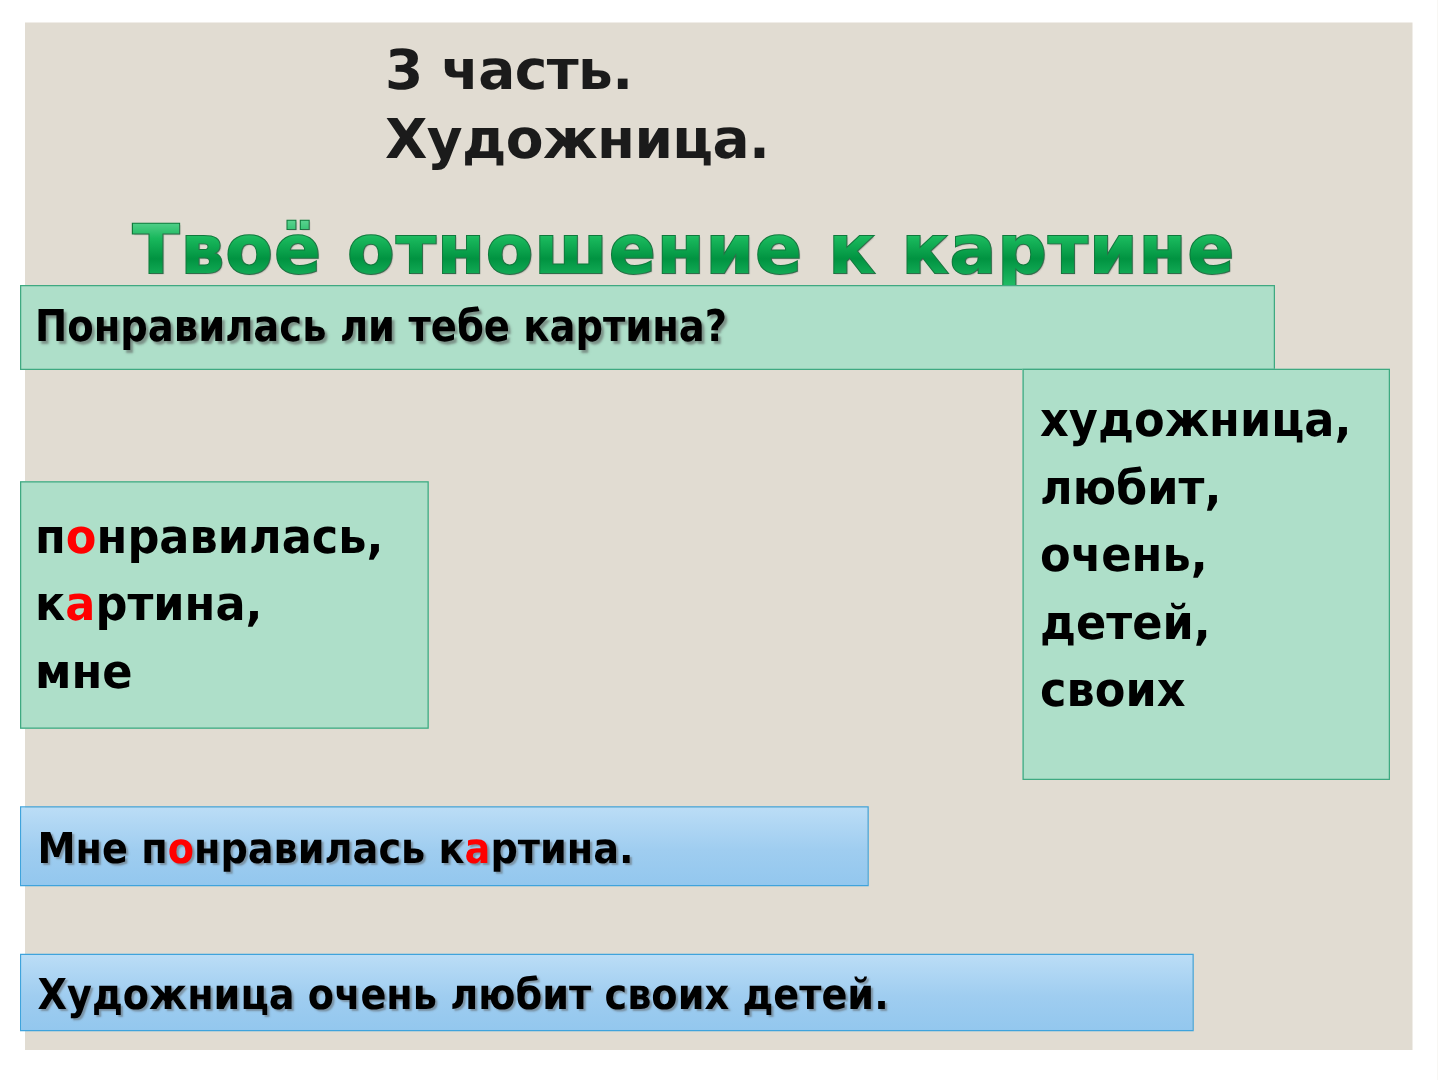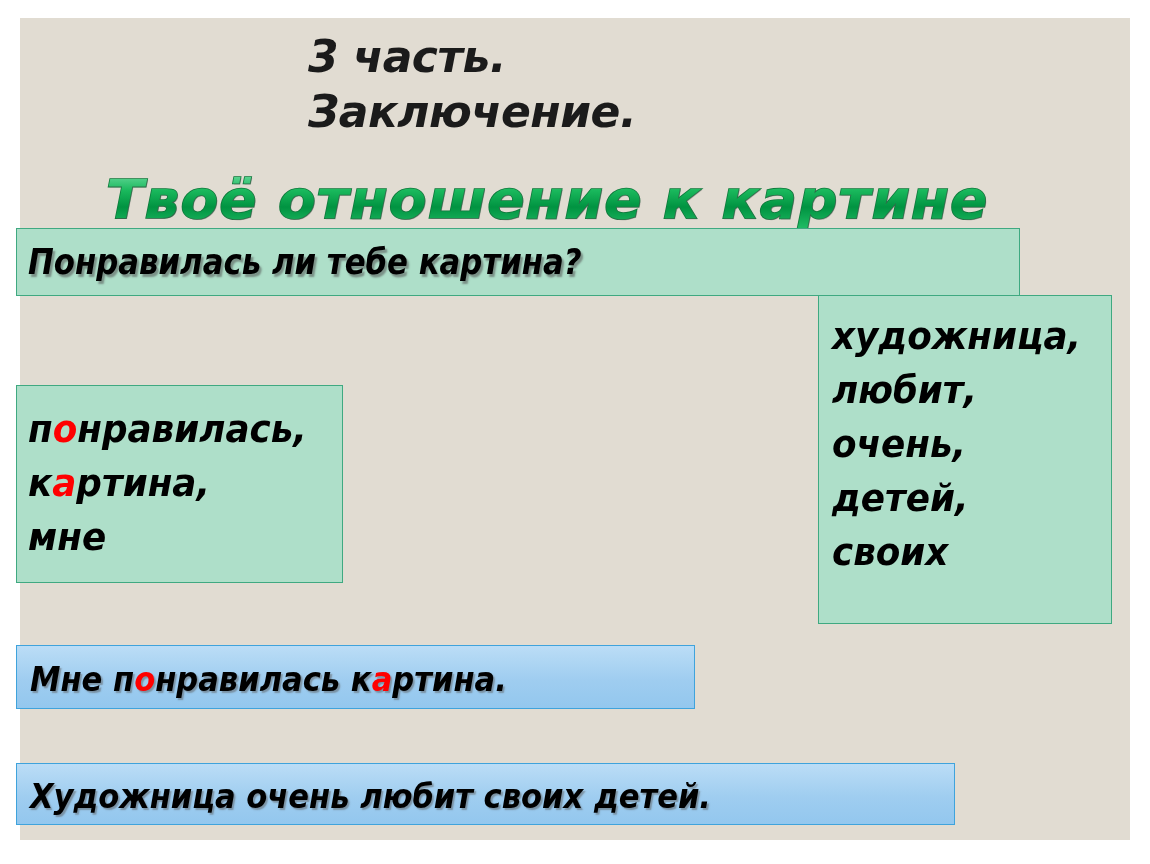--- a/index.html
+++ b/index.html
@@ -14,21 +14,20 @@
     font-family: "Liberation Sans", sans-serif;
   }
 
   #slide {
     position: absolute;
     left: 20px;
     top: 18px;
     width: 1110px;
     height: 822px;
     background: #E1DCD2;
-    font-style: italic;
   }
 
   
   .heading {
     position: absolute;
     left: 288px;
     top: 12px;
     width: 520px;
     color: #1B1B1B;
     font-family: "DejaVu Sans", sans-serif;
@@ -146,21 +145,21 @@
   #blue-box-two      { left: -4px;  top: 745px; width: 939px; height: 62px; }
   #sentence-two      { left: 10px;  top: 758px; }
 </style>
 </head>
 <body>
 
 <div id="slide">
 
   <div class="heading">
     <div>3 часть.</div>
-    <div>Заключение.</div>
+    <div>Художница.</div>
   </div>
 
   <div class="wordart-outline">Твоё отношение к картине</div>
   <div class="wordart">Твоё отношение к картине</div>
 
   <div class="box green-box" id="green-bar-question"></div>
   <div class="bar-text" id="q-text">Понравилась ли тебе картина?</div>
 
   <div class="box green-box" id="green-box-right"></div>
   <div class="word-list" id="right-words">

